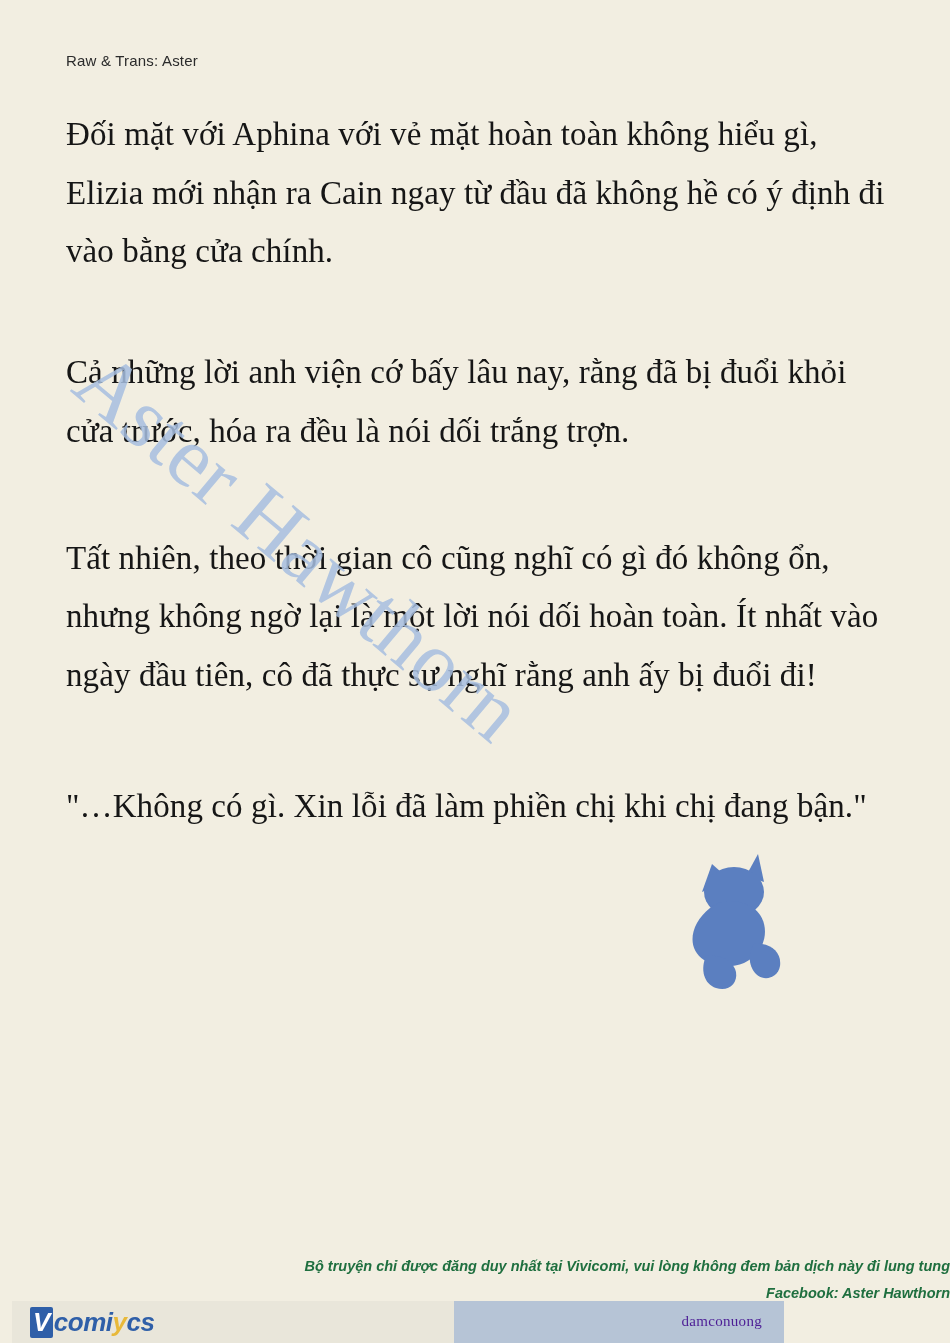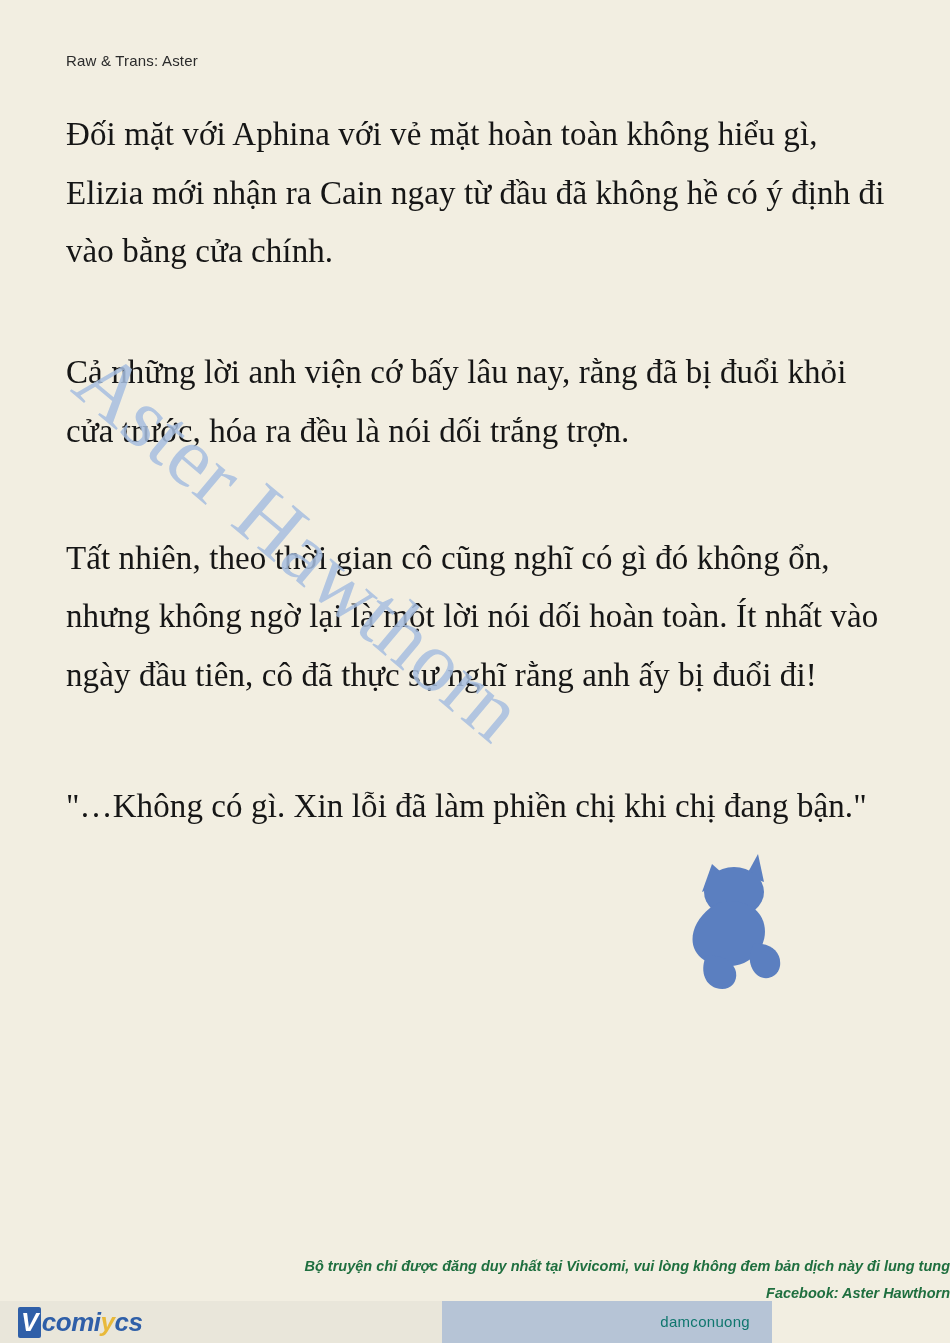--- a/index.html
+++ b/index.html
@@ -81,21 +81,21 @@
     font-weight: bold;
     font-size: 14.5px;
     color: #1f6f3f;
     line-height: 1.85;
     margin-top: 23px;
   }
   .footer-notes div { white-space: nowrap; }
 
   .bottom-bar {
     position: absolute;
-    left: 0;
+    left: 12px;
     bottom: 0;
     width: 772px;
     height: 42px;
     background: #e9e6da;
   }
   .bottom-bar .right-strip {
     position: absolute;
     right: 0;
     top: 0;
     width: 330px;
@@ -119,23 +119,23 @@
     color: #ffffff;
     padding: 0 3px;
     margin-right: 1px;
     border-radius: 2px;
   }
   .brand .y-accent { color: #e8b93a; }
   .site-tag {
     position: absolute;
     right: 22px;
     top: 12px;
-    font-family: Liberation Sans, sans-serif;
+    font-family: Liberation Serif, serif;
     font-size: 15px;
-    color: #0f766e;
+    color: #4c1d95;
     letter-spacing: 0.3px;
   }
 </style>
 </head>
 <body>
 
 <div class="page">
 
   <div class="credit-line">Raw &amp; Trans: Aster</div>
 

